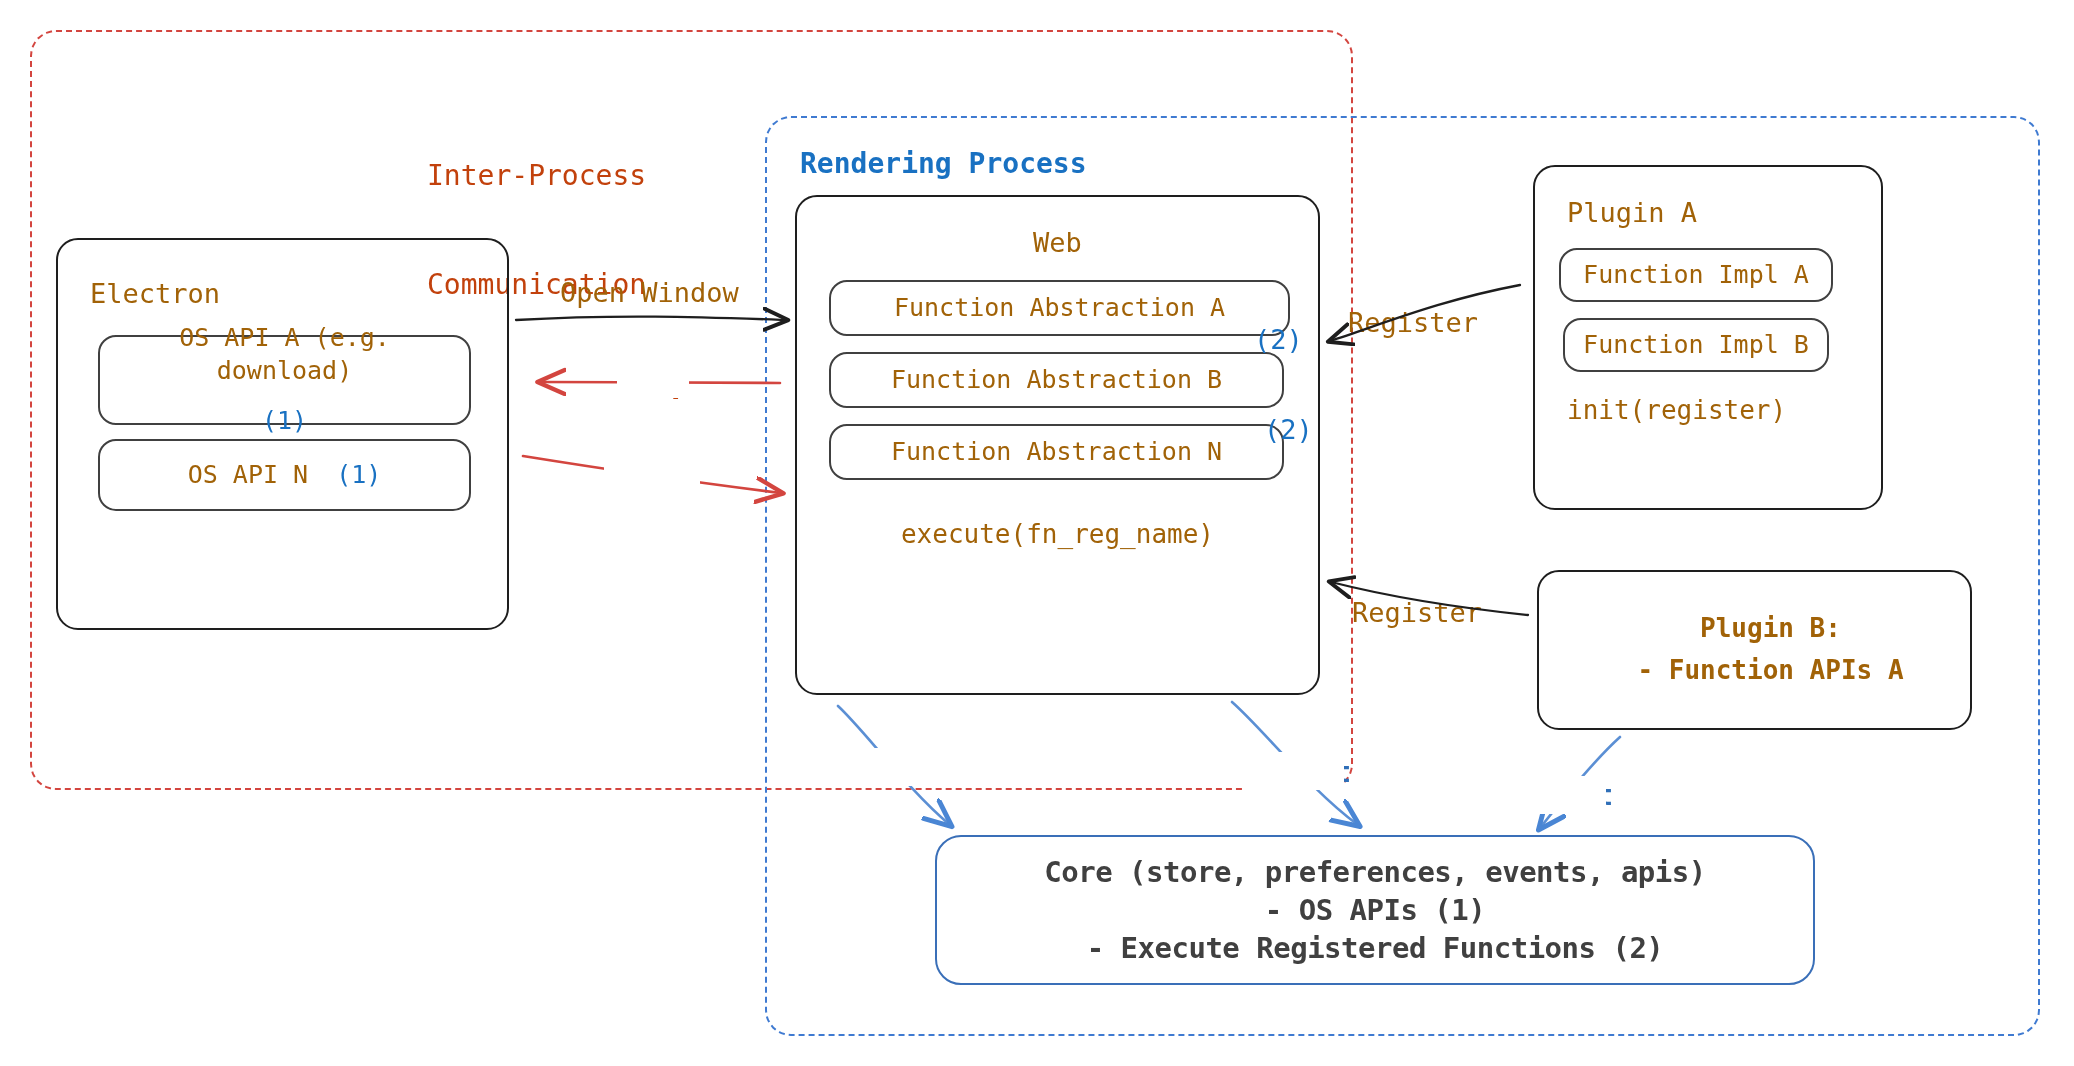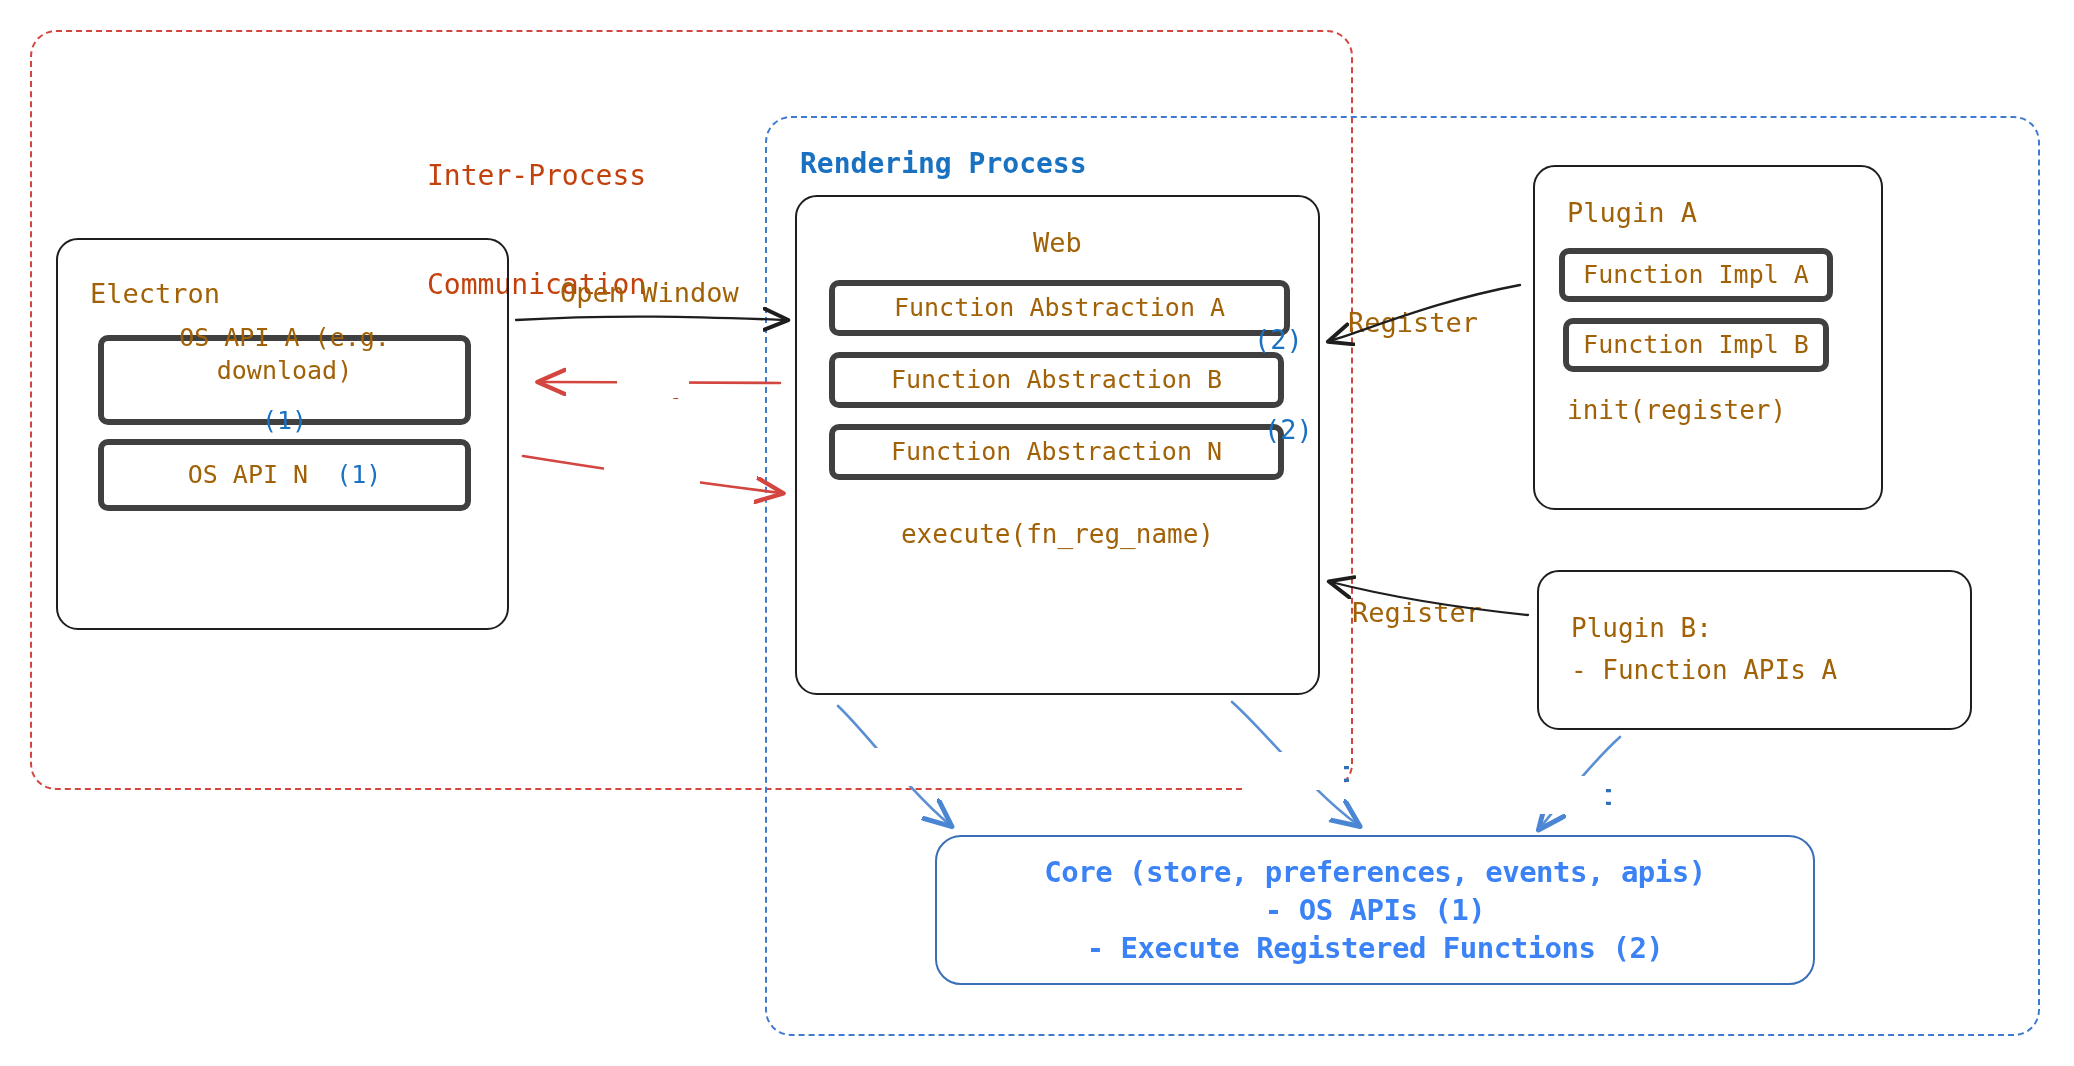--- a/index.html
+++ b/index.html
@@ -35,22 +35,22 @@
     text-align: center;
     color: #1e1e1e;
     font-family: "DejaVu Sans Mono", monospace;
   }
   .rounded-box {
     border: 2.2px solid #1e1e1e;
     border-radius: 22px;
     background: transparent;
   }
   .inner-box {
-    border: 6px solid #404040;
-    border-radius: 10px;
+    border: 2px solid #404040;
+    border-radius: 18px;
     background: transparent;
   }
   .lbl {
     position: absolute;
     white-space: pre;
     font-family: "DejaVu Sans Mono", monospace;
     color: #a16207;
     line-height: 1.3;
   }
   .lbl-red {
@@ -80,21 +80,21 @@
   .core-box {
     position: absolute;
     box-sizing: border-box;
     border: 2.4px solid #3a6fb8;
     border-radius: 26px;
     display: flex;
     flex-direction: column;
     justify-content: center;
     align-items: center;
     text-align: center;
-    color: #3b82f6;
+    color: #404040;
     font-weight: bold;
     font-family: "DejaVu Sans Mono", monospace;
     letter-spacing: -0.5px;
     line-height: 1.32;
   }
   .title-line { white-space: pre; }
 </style>
 </head>
 <body>
 
@@ -158,21 +158,21 @@
       <span class="lbl" style="position:static; font-size:25px;">Function Impl A</span>
     </div>
 
     <div class="node inner-box" style="position:static; margin:16px 52px 0 28px; height:54px;">
       <span class="lbl" style="position:static; font-size:25px;">Function Impl B</span>
     </div>
 
     <div class="lbl" style="position:static; margin:22px 0 0 32px; text-align:left; font-size:26px;">init(register)</div>
   </div>
 
-  <div class="node rounded-box" style="left:1537px; top:570px; width:435px; height:160px; justify-content:center; align-items:flex-start; padding-left:32px;">
+  <div class="node rounded-box" style="left:1537px; top:570px; width:435px; height:160px; justify-content:center; align-items:center; padding-left:32px;font-weight:bold;">
     <div class="lbl" style="position:static; font-size:26px;">Plugin B:</div>
     <div class="lbl" style="position:static; margin-top:8px; font-size:26px;">- Function APIs A</div>
   </div>
 
   <div class="core-box" style="left:935px; top:835px; width:880px; height:150px; font-size:29px;">
     <div>Core (store, preferences, events, apis)</div>
     <div>- OS APIs (1)</div>
     <div>- Execute Registered Functions (2)</div>
   </div>
 

